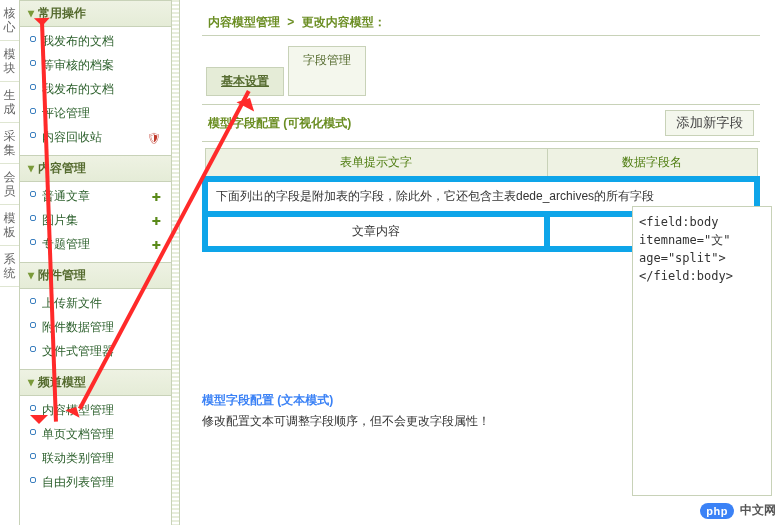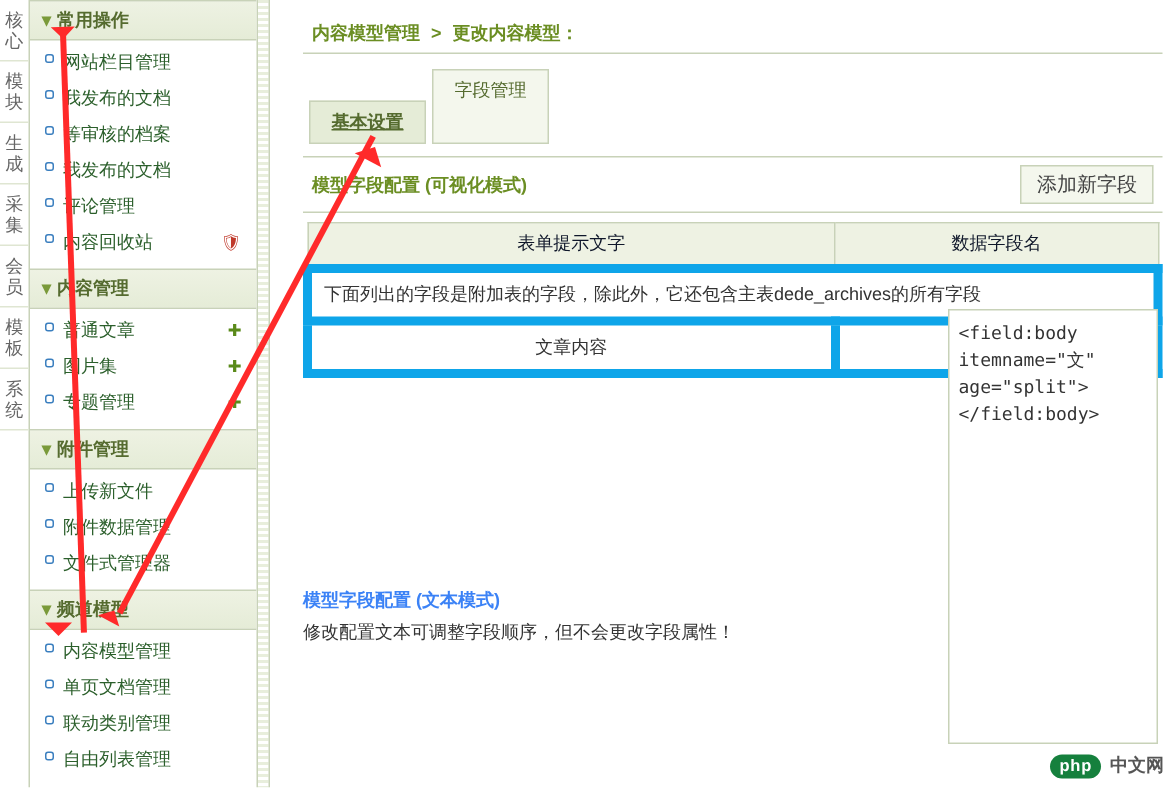--- a/index.html
+++ b/index.html
@@ -20,75 +20,74 @@
 .menu li { padding: 3px 8px 3px 22px; position: relative; color: #2b5f2b; line-height: 18px; }
 .menu li .bullet { position: absolute; left: 10px; top: 7px; width: 6px; height: 6px; border: 1px solid #3b7fbf; border-radius: 2px; background: #fff; }
 .menu li .icon { position: absolute; right: 10px; top: 4px; font-size: 11px; }
 .icon-green { color: #5a8a1a; }
 .icon-red { color: #c0392b; }
 
 
 .grip { width: 8px; background: repeating-linear-gradient(#e8eedc, #e8eedc 2px, #fff 2px, #fff 4px); border-right: 1px solid #c8d2b8; }
 
 
-.main { flex: 1; padding: 10px 9px 0 22px; color: #333; position: relative; }
+.main { flex: 1; padding: 10px 24px 0 22px; color: #333; position: relative; }
 .breadcrumb { color: #6b8e23; font-weight: bold; margin-bottom: 8px; border-bottom: 1px solid #c8d2b8; padding: 4px 6px; }
 .breadcrumb .sep { margin: 0 4px; }
 
 .tabs { display: flex; gap: 4px; margin: 10px 0 8px 4px; }
 .tab { padding: 5px 14px; border: 1px solid #c8d2b8; background: #f4f7ed; color: #556b2f; cursor: pointer; }
 .tab.active { background: #e5ecd7; text-decoration: underline; font-weight: bold; margin-top: 21px; }
 
 .section-row { display: flex; justify-content: space-between; align-items: center; border: 1px solid #c8d2b8; border-left: none; border-right: none; padding: 5px 6px; margin-bottom: 6px; }
 .section-title { color: #6b8e23; font-weight: bold; }
 .add-btn { border: 1px solid #c8d2b8; background: #f4f7ed; padding: 3px 10px; color: #444; cursor: pointer; }
 
 .field-table { width: 100%; border: 1px solid #c8d2b8; border-collapse: collapse; }
-.field-table th { background: #eef2e3; border: 1px solid #c8d2b8; padding: 5px; font-weight: normal; color: #0f172a; }
+.field-table th { background: #eef2e3; border: 1px solid #c8d2b8; padding: 5px; font-weight: normal; color: #4d7c0f; }
 .field-table td { border: 6px solid #0ea5e9; padding: 6px; text-align: center; color: #333; }
 .field-table .desc-row td { text-align: left; padding: 6px 8px; background: #fff; }
 
 .text-mode { margin-top: 140px; }
 .text-mode .title { color: #3b82f6; font-weight: bold; margin-bottom: 4px; }
 .text-mode .note { color: #333; }
 
 .code-box { position: absolute; right: 12px; top: 206px; width: 140px; height: 290px; border: 1px solid #c8d2b8; padding: 6px; font-family: Consolas, monospace; font-size: 12px; color: #333; line-height: 18px; white-space: pre-wrap; background: #fff; overflow: hidden; }
 
 
 .arrow { position: absolute; background: #ff2a2a; transform-origin: top left; z-index: 50; }
 .arrow:after { content: ""; position: absolute; right: -2px; bottom: -8px; border: 8px solid transparent; border-top-color: #ff2a2a; transform: rotate(180deg); }
 .arrow1 { width: 4px; height: 400px; top: 22px; left: 40px; transform: rotate(-2deg); }
 .arrow1:after { bottom: auto; top: -4px; transform: rotate(0deg); right: -6px; }
 .arrow1head { position:absolute; top: 415px; left: 30px; width:0;height:0;border:9px solid transparent;border-top-color:#ff2a2a; z-index:51; }
 .arrow2 { width: 4px; height: 360px; top: 90px; left: 247px; transform: rotate(28deg); }
 .arrow2head { position:absolute; top: 88px; left: 240px; width:0;height:0;border:10px solid transparent;border-bottom-color:#ff2a2a; z-index:51; transform: rotate(28deg); }
 
 
 .wm { position: absolute; right: 8px; bottom: 6px; display: flex; align-items: center; gap: 6px; font-weight: bold; color: #555; }
-.wm .logo { background: #15803d; color: #fff; padding: 2px 6px; border-radius: 8px; font-size: 11px; letter-spacing: 0.5px; }
+.wm .logo { background: #3b82f6; color: #fff; padding: 2px 6px; border-radius: 8px; font-size: 11px; letter-spacing: 0.5px; }
 </style>
 </head>
 <body>
 
 <div class="layout">
   <div class="vtabs">
     <div>核心</div>
     <div>模块</div>
     <div>生成</div>
     <div>采集</div>
     <div>会员</div>
     <div>模板</div>
     <div>系统</div>
   </div>
 
   <div class="sidebar">
 
     <div class="panel-head down"><span class="tri"></span><span>常用操作</span></div>
     <ul class="menu">
-      <li><span class="bullet"></span><span>网站栏目管理</span></li>
       <li><span class="bullet"></span><span>我发布的文档</span></li>
       <li><span class="bullet"></span><span>等审核的档案</span></li>
       <li><span class="bullet"></span><span>我发布的文档</span></li>
       <li><span class="bullet"></span><span>评论管理</span></li>
       <li><span class="bullet"></span><span>内容回收站</span><span class="icon icon-red">🛡</span></li>
     </ul>
 
     <div class="panel-head down"><span class="tri"></span><span>内容管理</span></div>
     <ul class="menu">
       <li><span class="bullet"></span><span>普通文章</span><span class="icon icon-green">✚</span></li>

